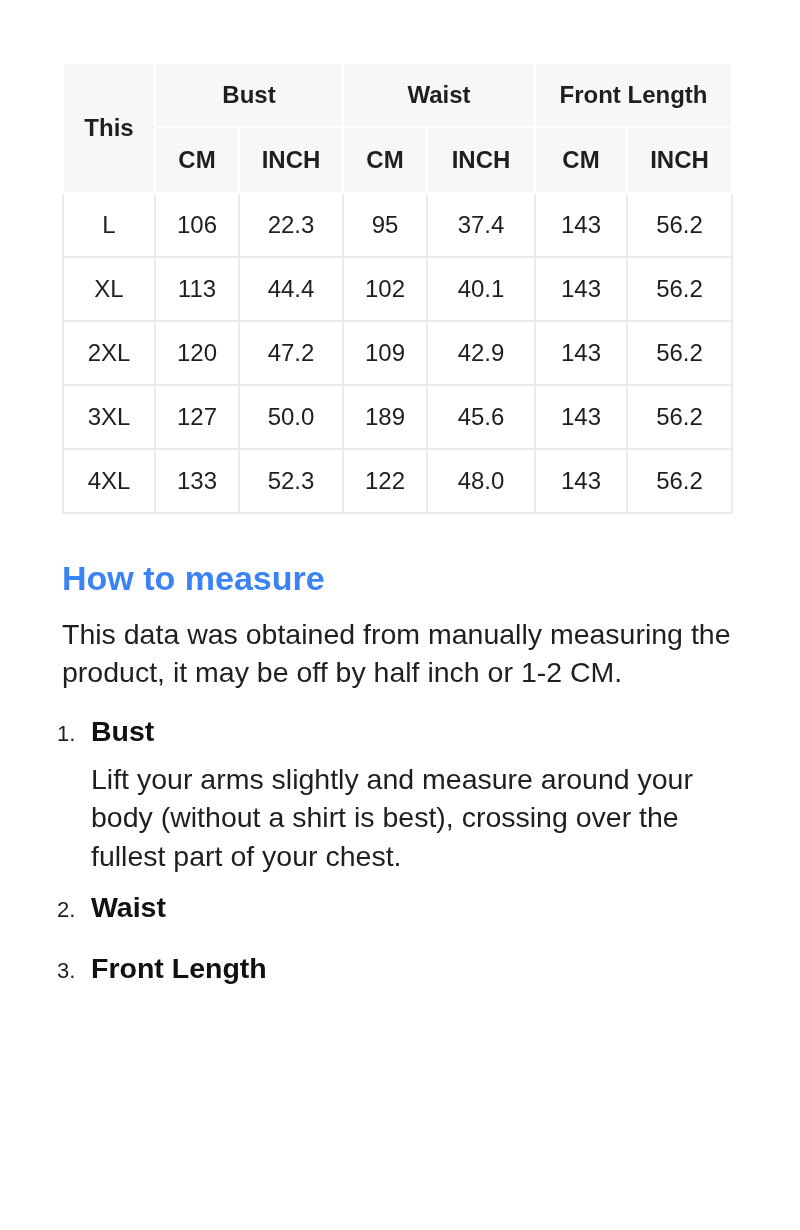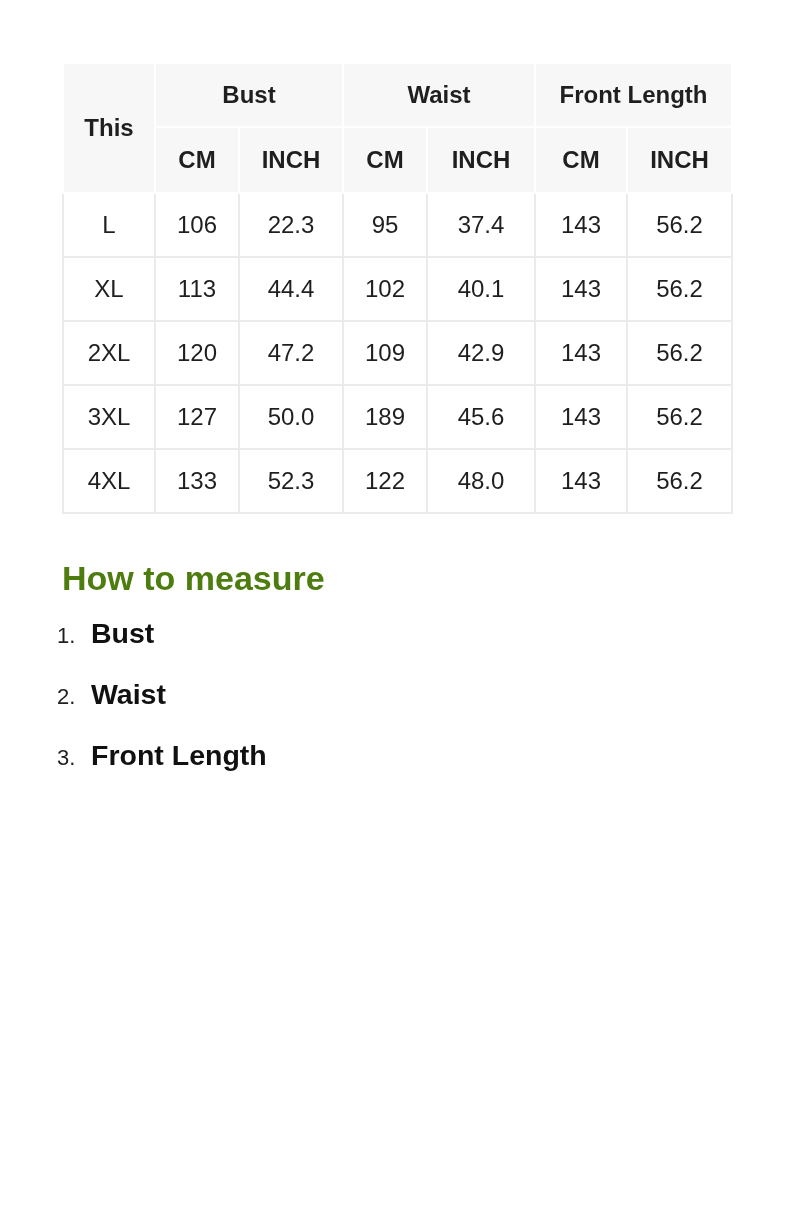--- a/index.html
+++ b/index.html
@@ -52,21 +52,21 @@
     background: #ffffff;
     padding: 0;
   }
 
   
   .howto-heading {
     font-size: 34px;
     font-weight: bold;
     line-height: 1.2;
     margin: 44px 0 16px 0;
-    color: #4d7c0f;
+    color: #3b82f6;
   }
   .howto-intro {
     font-size: 28.5px;
     line-height: 1.34;
     margin: 0 0 22px 0;
     max-width: 678px;
   }
   .howto-list { margin-left: -5px; }
   .howto-item {
     display: flex;
@@ -169,27 +169,29 @@
           <td>122</td>
           <td>48.0</td>
           <td>143</td>
           <td>56.2</td>
         </tr>
       </tbody>
   </table>
 
   <h2 class="howto-heading">How to measure</h2>
 
+  <p class="howto-intro">This data was obtained from manually measuring the product, it may be off by half inch or 1-2 CM.</p>
 
   <div class="howto-list">
 
     <div class="howto-item">
       <span class="howto-num">1.</span>
       <div class="howto-content">
         <div class="howto-title">Bust</div>
+        <p class="howto-desc">Lift your arms slightly and measure around your body (without a shirt is best), crossing over the fullest part of your chest.</p>
       </div>
     </div>
 
     <div class="howto-item">
       <span class="howto-num">2.</span>
       <div class="howto-content">
         <div class="howto-title">Waist</div>
       </div>
     </div>
 

